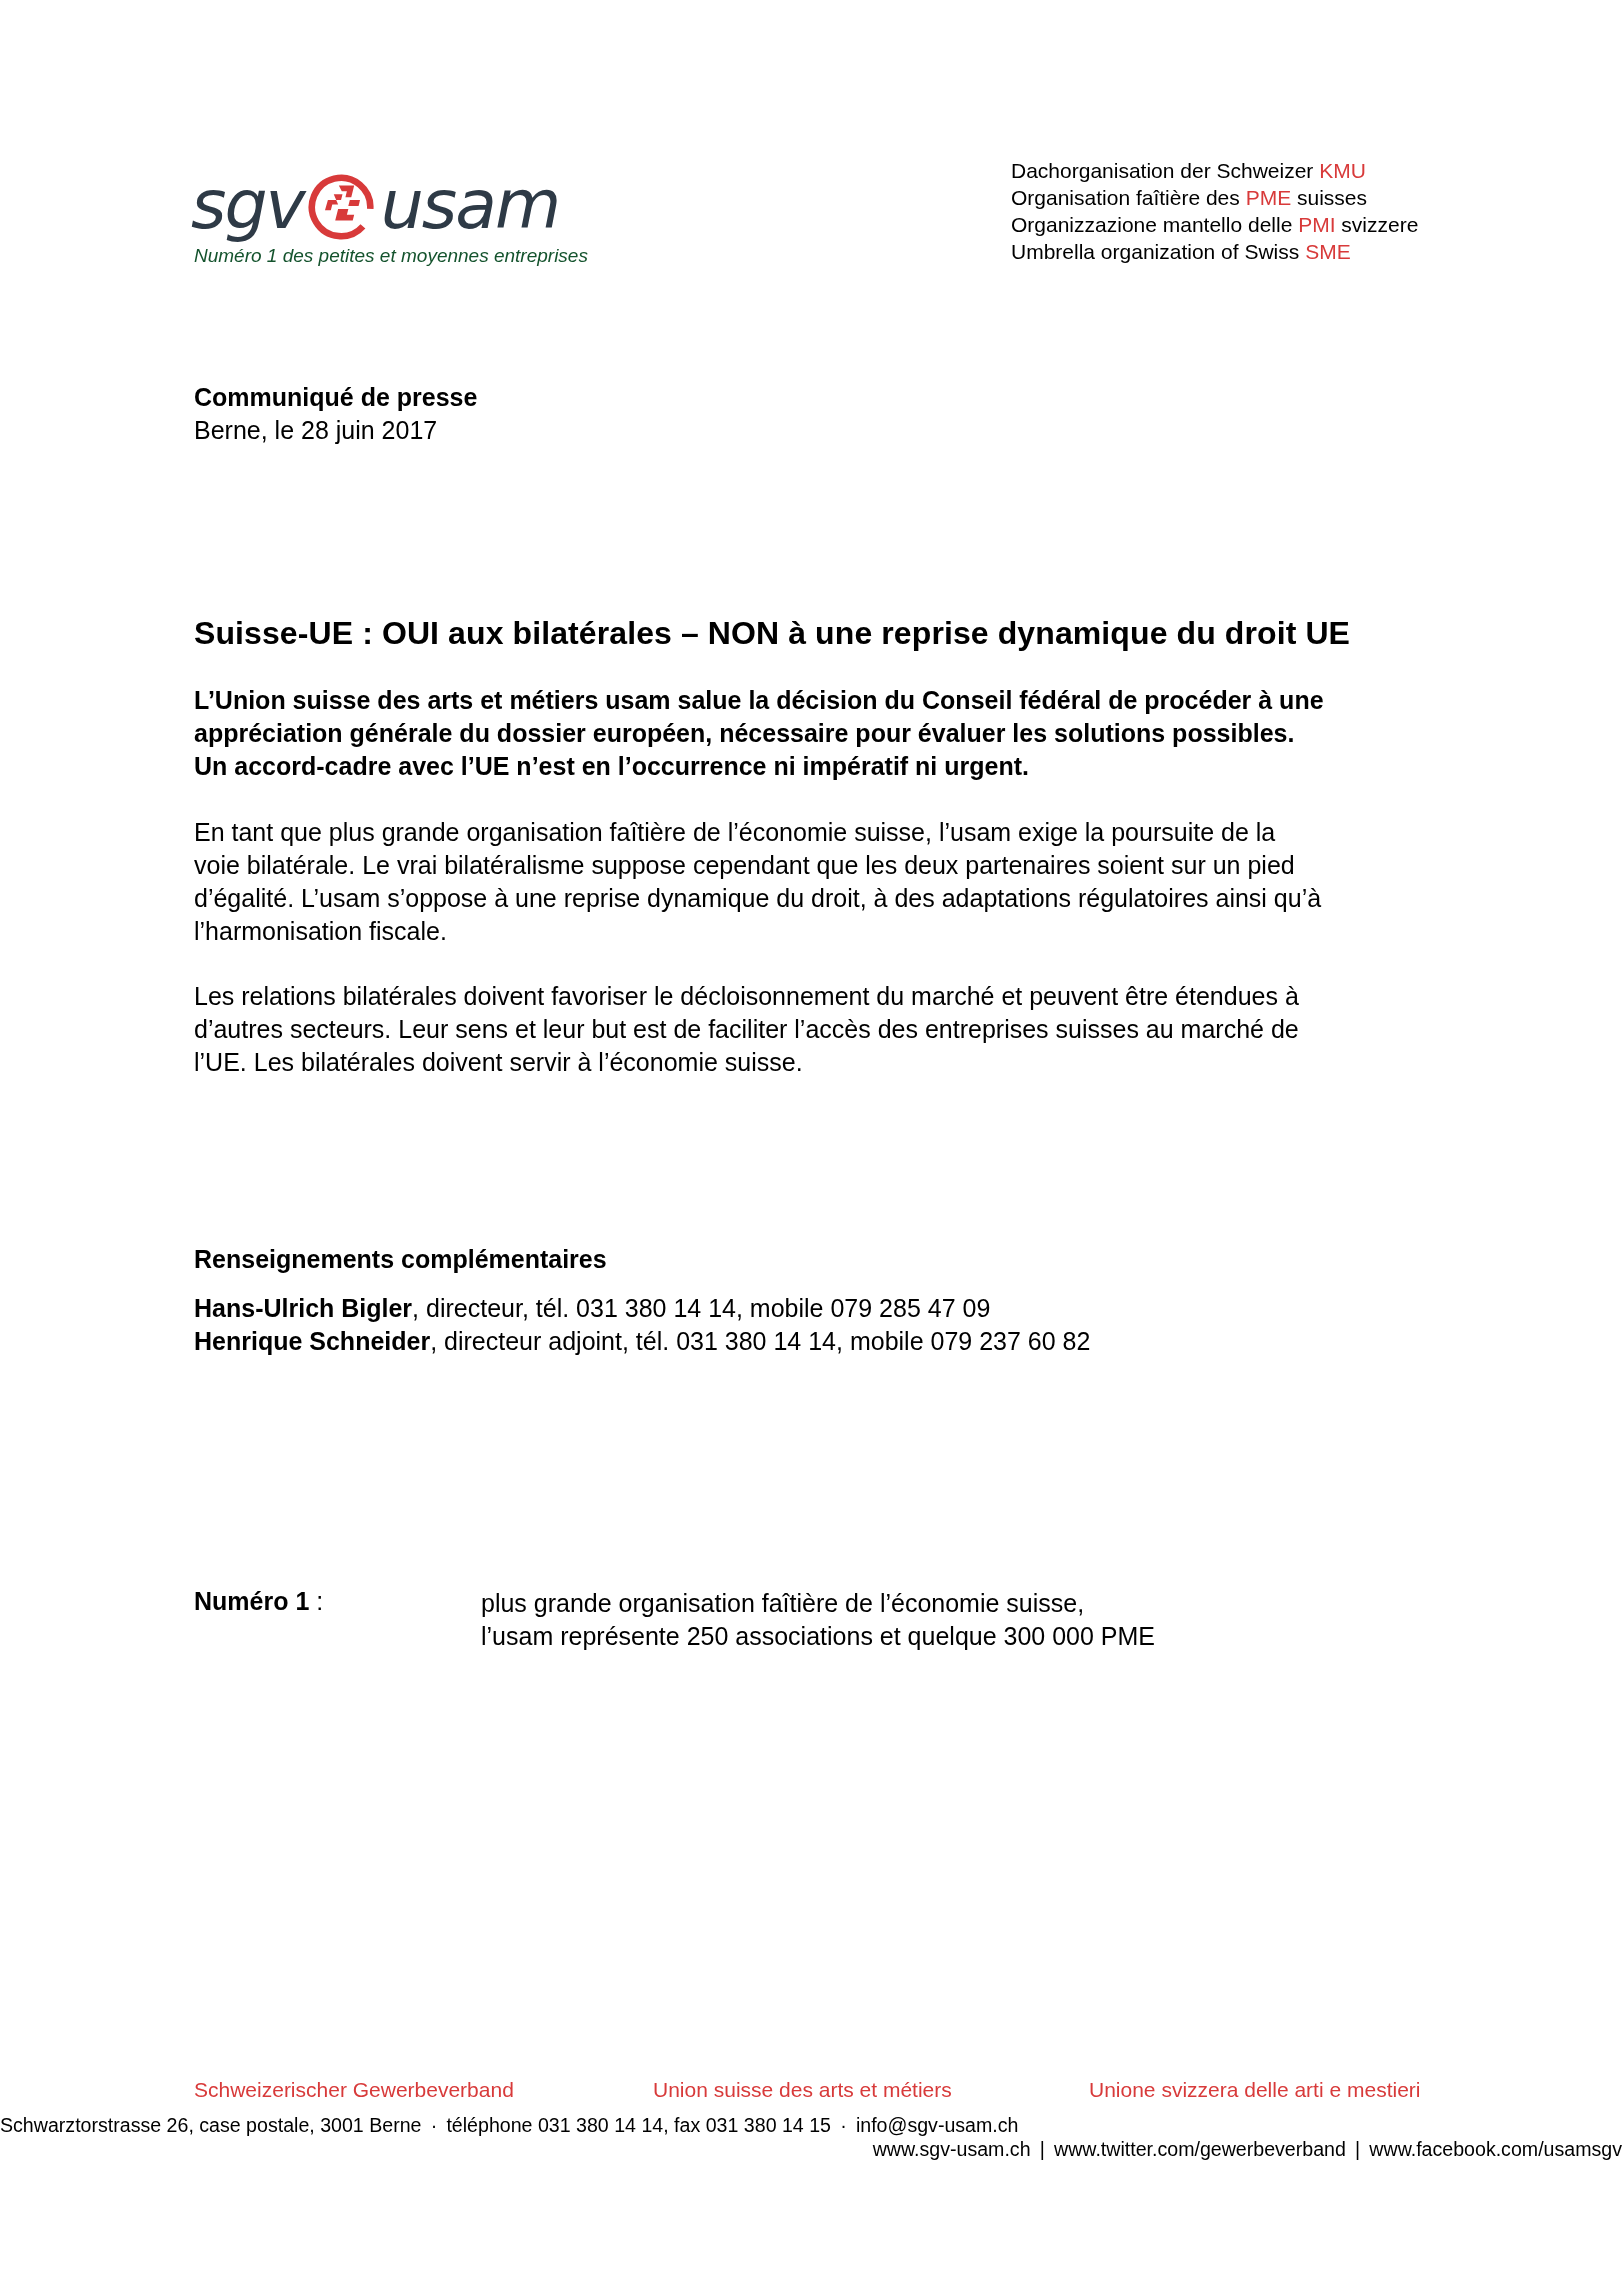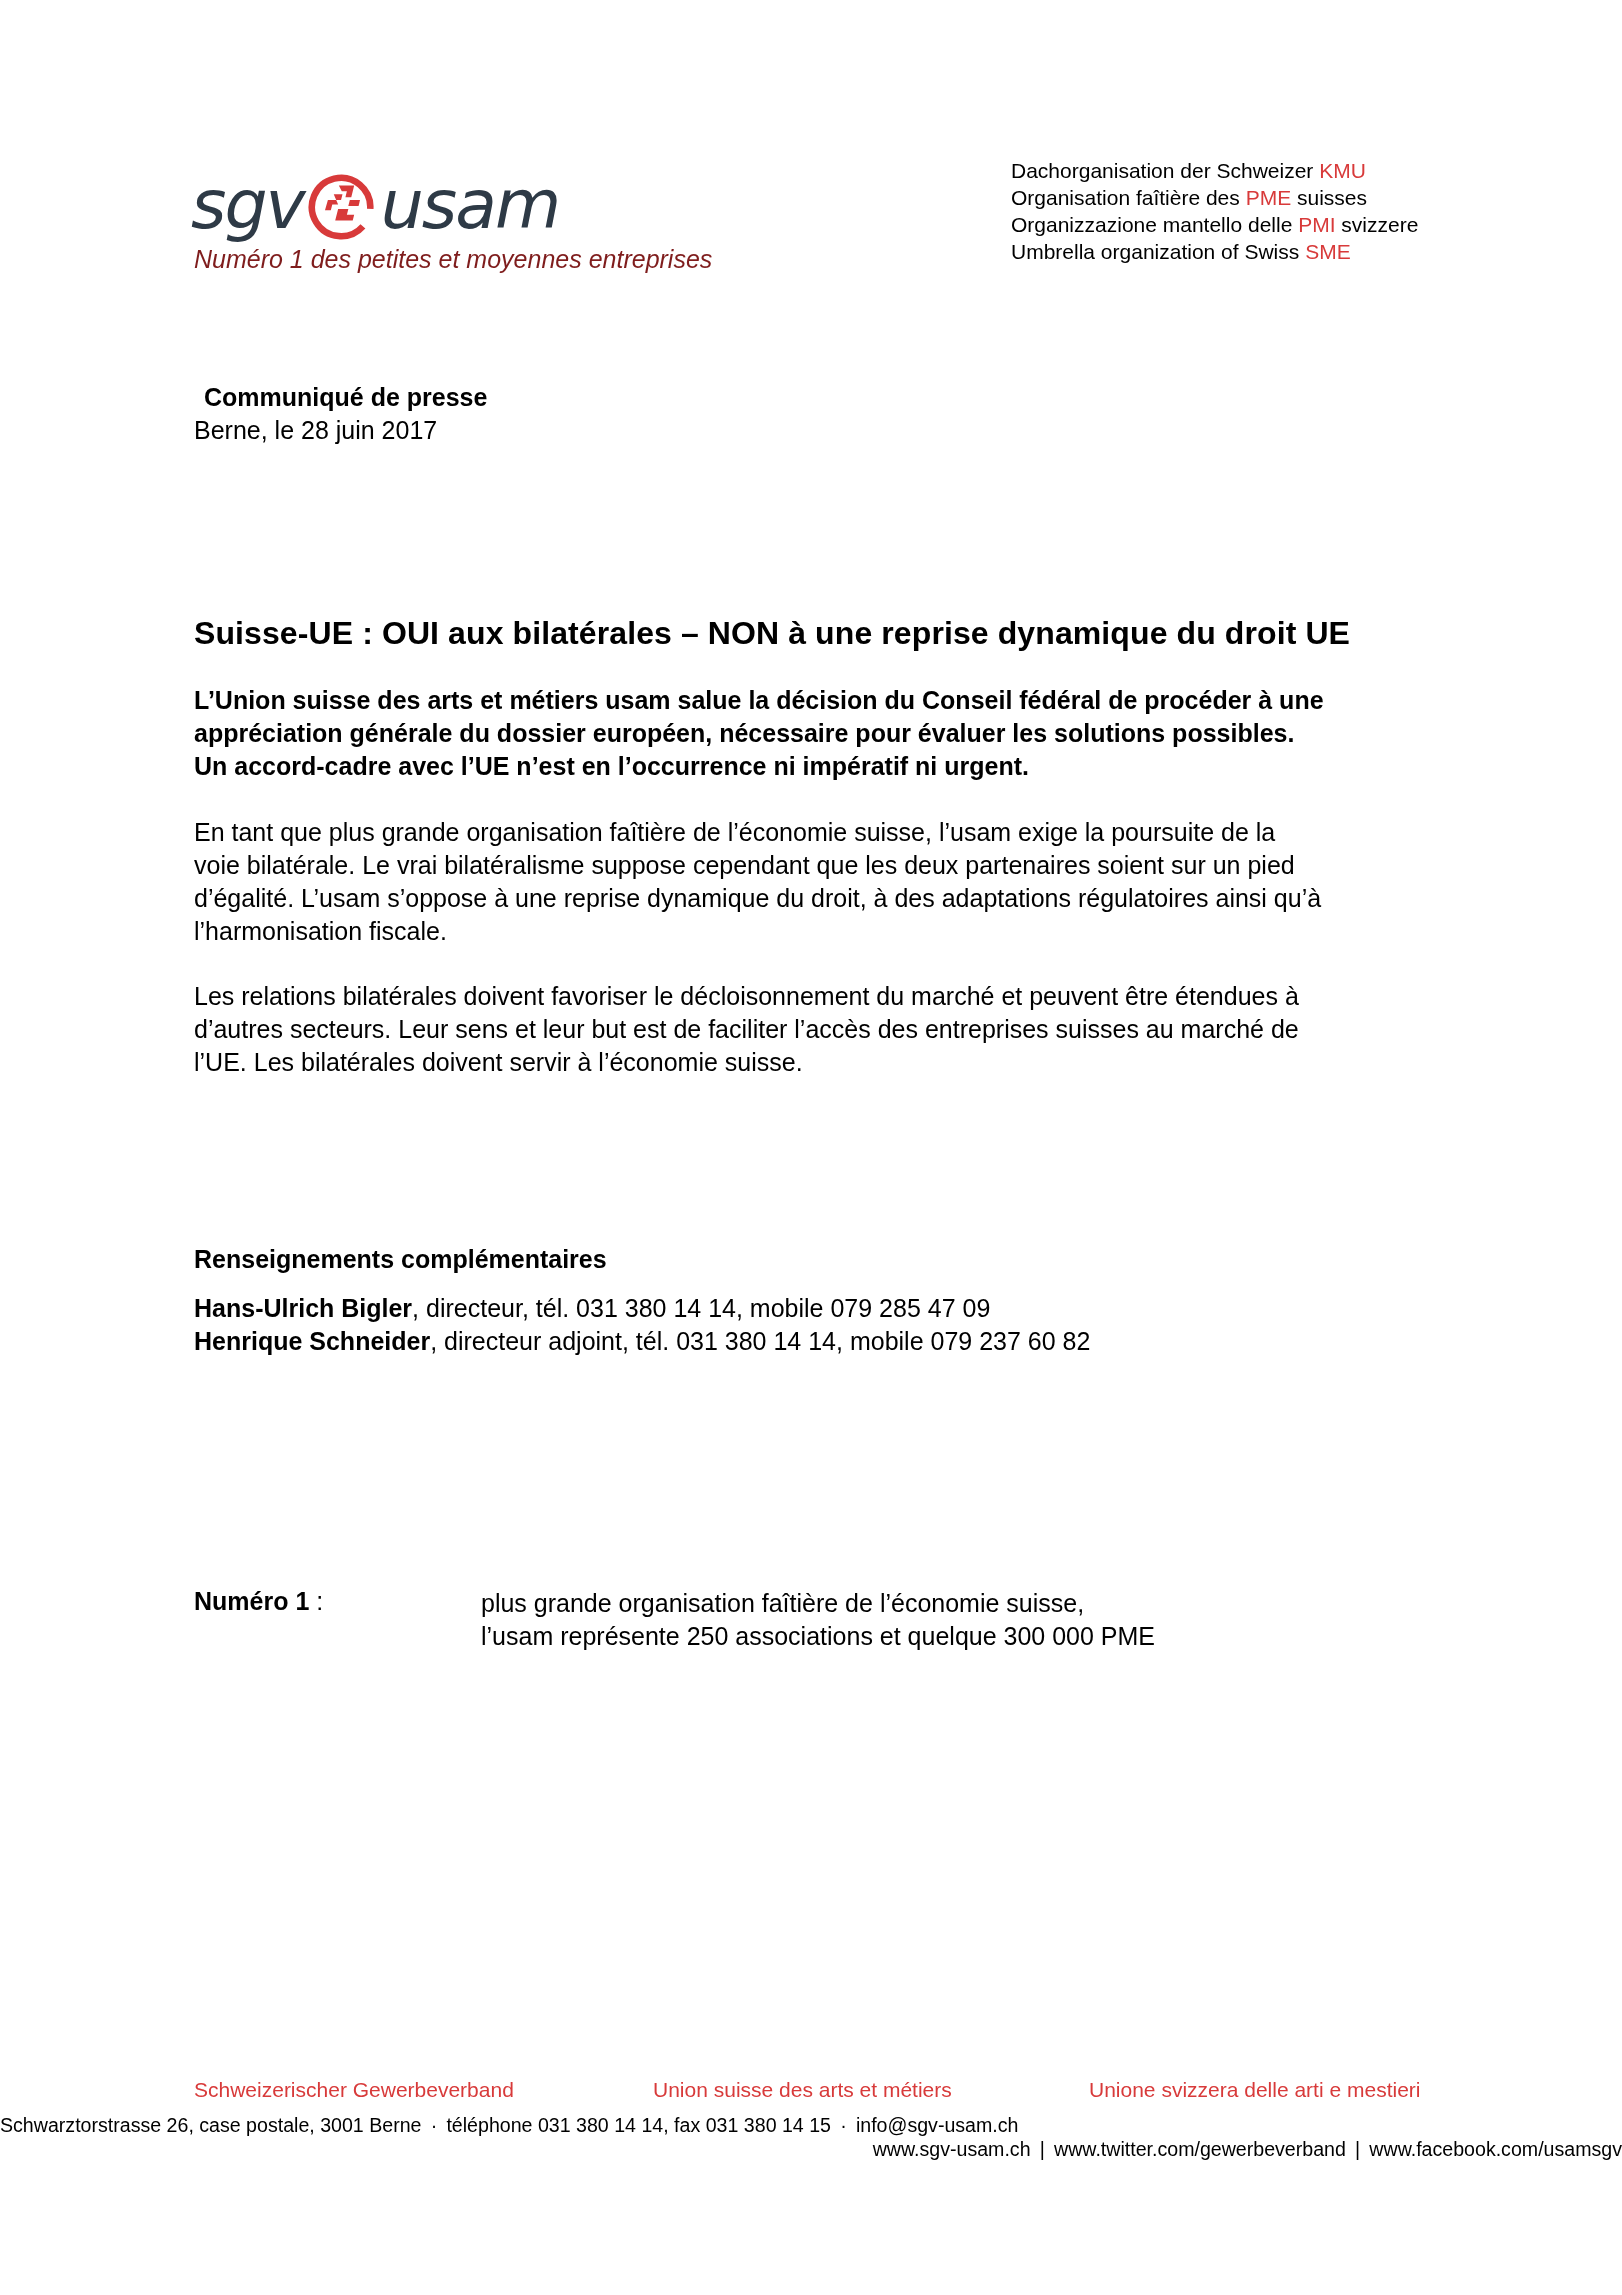--- a/index.html
+++ b/index.html
@@ -36,37 +36,37 @@
     }
     .logo-mark {
       width: 73px;
       height: 73px;
       margin: 0 1.3px 0 2.6px;
     }
     .tagline {
       left: 194px;
       top: 245px;
       font-style: italic;
-      font-size: 25px;
-      color: #7f1d1d;
+      font-size: 19px;
+      color: #14532d;
     }
 
     
     .org-lines {
       left: 1011px;
       top: 157px;
       font-size: 21px;
       line-height: 27px;
     }
     .org-lines div { white-space: nowrap; }
     .red { color: #d83a3a; }
 
     
     .press-label {
-      left: 204px;
+      left: 194px;
       top: 383px;
       font-size: 25px;
       font-weight: bold;
     }
     .press-date {
       left: 194px;
       top: 416px;
       font-size: 25px;
     }
 

